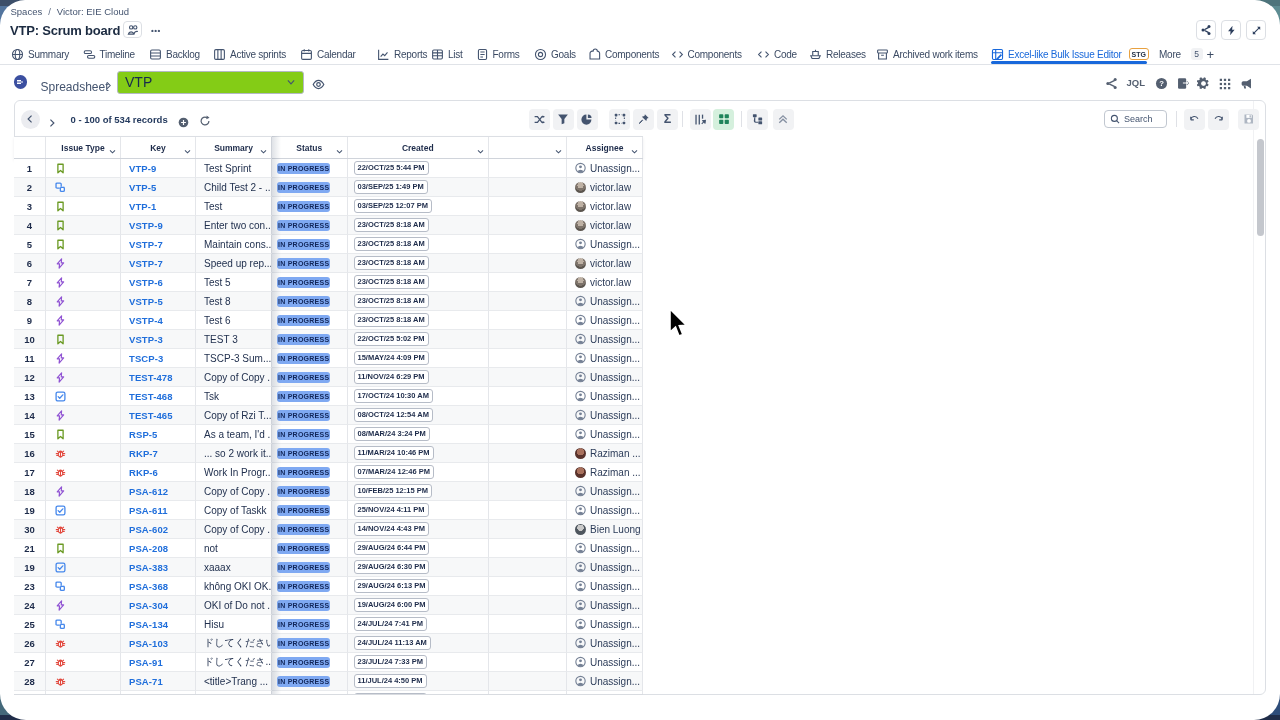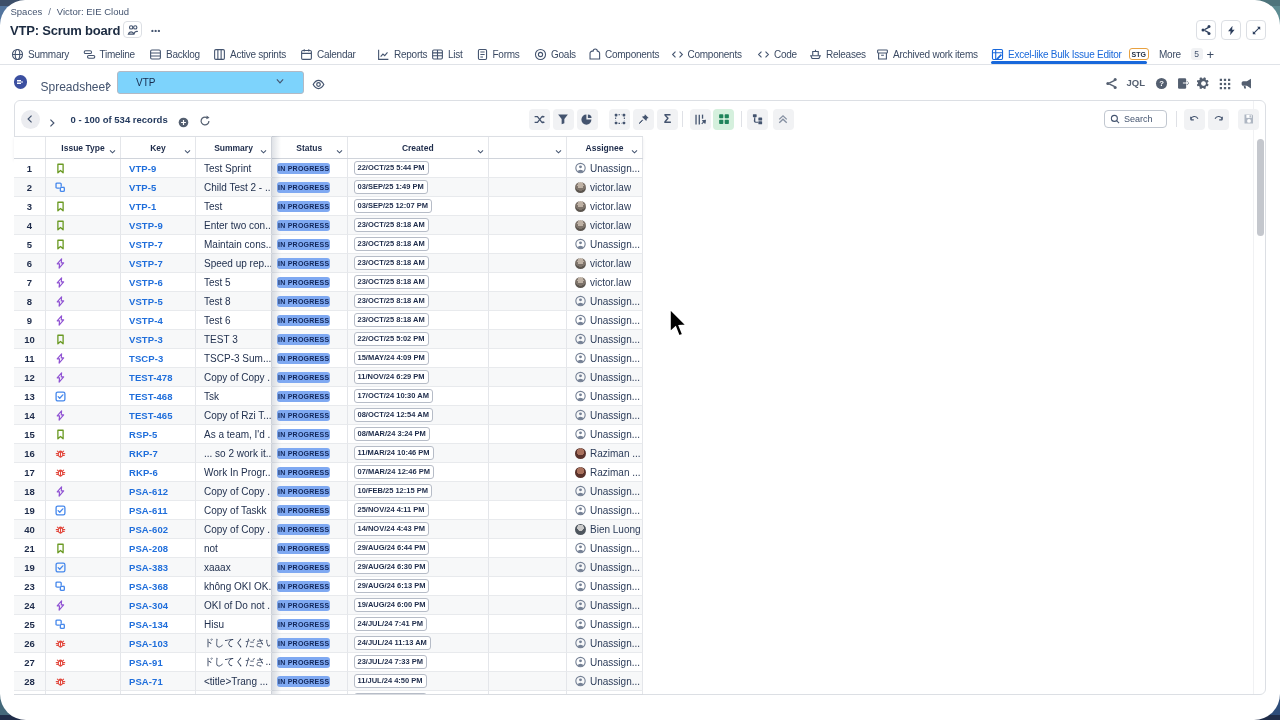--- a/index.html
+++ b/index.html
@@ -28,21 +28,21 @@
 .tab .ti{flex:none}
 .tab.active{color:#1868db;font-weight:500}
 .stg{display:inline-block;border:1.5px solid #e8a13f;border-radius:3px;font-size:7px;font-weight:700;color:#1c2b41;padding:1.5px 2px;margin-left:3px;line-height:1;letter-spacing:0}
 .badge5{display:inline-block;background:#f1f2f4;border-radius:3px;font-size:8.5px;color:#44546f;padding:2px 3.5px;line-height:1;margin-left:6px;letter-spacing:0}
 #tabline{left:0;top:63.5px;width:1280px;height:1px;background:#e0e3e8}
 #tabunderline{left:991px;top:61px;width:156px;height:2.5px;background:#1868db;border-radius:2px}
 
 
 .avatarapp{left:13.5px;top:75px;width:13.5px;height:13.5px;border-radius:50%;background:#3b4fa0;color:#fff;display:flex;align-items:center;justify-content:center;font-size:7px;font-weight:700}
 .sprlabel{left:40.5px;top:80px;font-size:12px;color:#44546f}
-.vtpsel{left:117px;top:70.5px;width:187px;height:23px;border:1px solid #b3b9c4;border-radius:3px;background:#7dd3fc;display:flex;align-items:center;padding:0 18px;font-size:10px;color:#172b4d}
+.vtpsel{left:117px;top:70.5px;width:187px;height:23px;border:1px solid #b3b9c4;border-radius:3px;background:#84cc16;display:flex;align-items:center;padding:0 7px;font-size:14px;color:#172b4d}
 .vtpsel .dd{margin-left:auto;color:#44546f}
 
 
 .circbtn{left:20.5px;top:109.5px;width:19px;height:19px;border-radius:50%;background:#ebecf0;display:flex;align-items:center;justify-content:center}
 .records{left:70.5px;top:113.5px;font-size:9.5px;font-weight:700;color:#243a5e}
 .tbtn{top:108.5px;width:21px;height:21px;border-radius:4px;background:#f1f2f4;display:flex;align-items:center;justify-content:center}
 .tbtn.green{background:#d5f0dd}
 .vsep{top:111px;width:1px;height:16px;background:#dfe1e6}
 .searchbox{left:1104px;top:110px;width:63px;height:17.5px;border:1px solid #c1c7d0;border-radius:4px;display:flex;align-items:center;padding:0 5px;gap:4px;background:#fff}
 .searchbox span{font-size:9px;color:#44546f}
@@ -978,21 +978,21 @@
               <svg width="12" height="12" viewBox="0 0 16 16">
                 <circle cx="8" cy="8" r="6.8" fill="none" stroke="#758195" stroke-width="1.6"></circle>
                 <circle cx="8" cy="6.3" r="2.1" fill="#758195"></circle>
                 <path d="M3.6 12.9 a5.2 5.2 0 0 1 8.8 0 a6.8 6.8 0 0 1 -8.8 0z" fill="#758195"></path>
               </svg>
             </span>
             <span class="aname">Unassign...</span>
           </div>
 </div>
 <div class="trow even" style="top:361px">
-<div class="cell cnum">40</div>
+<div class="cell cnum">30</div>
 <div class="cell ctype">
             <svg width="11" height="11" viewBox="0 0 16 16">
               <g stroke="#e2483d" stroke-width="1.5" fill="none" stroke-linecap="round">
                 <ellipse cx="8" cy="9.2" rx="3.3" ry="3.8"></ellipse>
                 <path d="M8 5.4 V13"></path>
                 <path d="M6 5.6 a2.4 2.4 0 0 1 4 0"></path>
                 <path d="M4.7 8.2 H1.8 M11.3 8.2 h2.9 M4.9 10.8 H2.4 M11.1 10.8 h2.5 M5.4 6.4 L3.4 4.6 M10.6 6.4 l2-1.8"></path>
               </g>
             </svg>
           </div>

